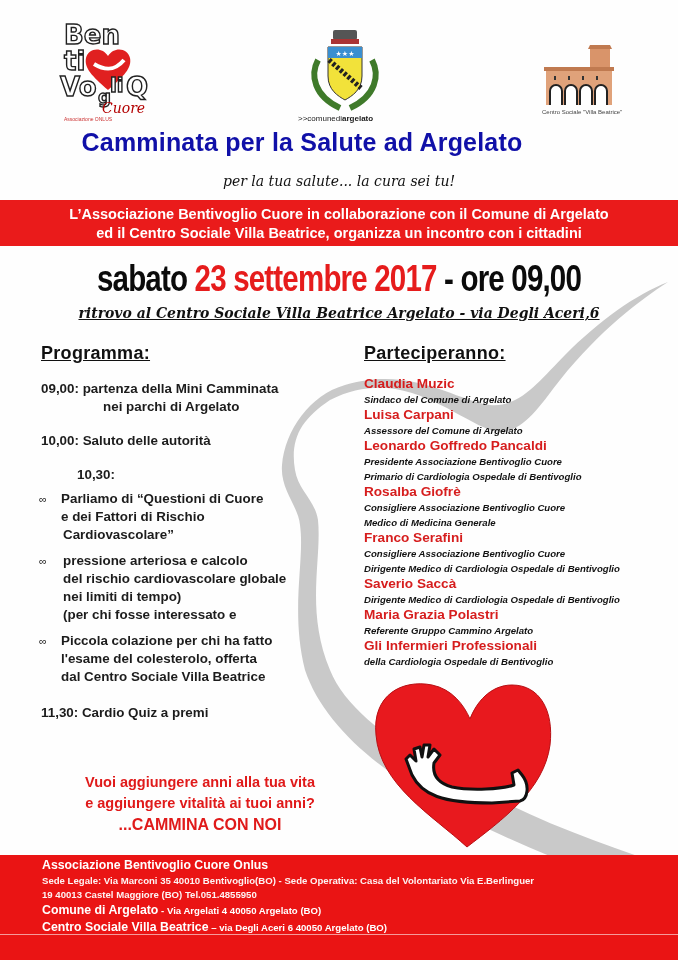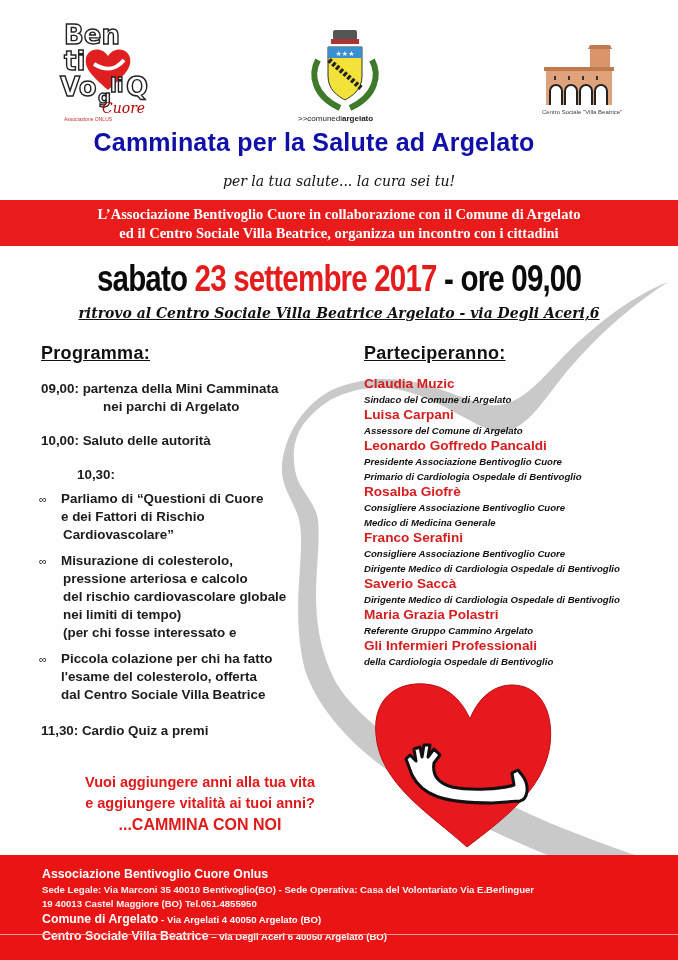--- a/index.html
+++ b/index.html
@@ -17,28 +17,28 @@
      color:#b30000; font-size:14px; }
   .logo-bentivoglio .tag { position:absolute; left:14px; top:96px; font-size:5px; color:#c33; }
 
   .logo-argelato { left:300px; top:30px; width:90px; height:95px; text-align:center; }
   .logo-argelato .cap { position:absolute; left:26px; font-size:8px; top:84px; white-space:nowrap; left:-2px; }
   .logo-argelato .cap b { font-weight:bold; }
 
   .logo-villa { left:540px; top:45px; width:80px; height:75px; }
   .logo-villa .cap { position:absolute; top:64px; left:2px; font-size:6px; color:#444; white-space:nowrap; }
 
-  .title { left:16px; width:596px; top:128px; text-align:center; color:#1010a8; font-weight:bold;
+  .title { left:4px; width:596px; top:128px; text-align:center; color:#1010a8; font-weight:bold;
            font-size:25px; letter-spacing:0.2px; }
   .subtitle { left:0; width:678px; top:173px; text-align:center; font-family:"DejaVu Serif", serif;
               font-style:italic; font-size:14px; color:#111; }
 
   .banner { left:0; top:200px; width:678px; height:46px; background:#ea1b1b; color:#fff;
             text-align:center; font-weight:bold; font-size:14.5px; line-height:19px; padding-top:5px; box-sizing:border-box; }
-  .banner span { display:block;font-family:Liberation Serif, serif; }
+  .banner span { display:block; }
 
   .date-line { left:0; width:678px; top:258px; text-align:center; font-weight:bold; font-size:36px;
                letter-spacing:-1px; font-family:"Liberation Sans", sans-serif; transform:scaleX(0.82); transform-origin:center; white-space:nowrap; }
   .date-line .red { color:#e61c1c; }
   .date-line .blk { color:#0b0b0b; }
   .meeting { left:0; width:678px; top:305px; text-align:center; font-family:"DejaVu Serif", serif;
              font-style:italic; font-weight:bold; font-size:14px; text-decoration:underline; color:#111; }
 
   .h-prog { left:41px; top:343px; font-weight:bold; font-size:18px; text-decoration:underline; letter-spacing:0.3px; color:#111; }
   .h-part { left:364px; top:343px; font-weight:bold; font-size:18px; text-decoration:underline; letter-spacing:0.3px; color:#111; }
@@ -53,21 +53,21 @@
 
   .cta { left:30px; top:772px; width:340px; text-align:center; color:#e01a1a; font-weight:bold; font-size:14.5px; line-height:21px; }
   .cta .big { font-size:16px; }
 
   .parts { left:364px; top:376px; width:300px; }
   .part .name { color:#d61d1d; font-weight:bold; font-size:13.6px; line-height:16px; }
   .part .role { font-style:italic; font-weight:bold; font-size:9.6px; line-height:15px; color:#111; }
 
   .heart-art { left:372px; top:675px; width:185px; height:175px; }
 
-  .footer { left:0; top:855px; width:678px; height:105px; background:#ea1414; color:#fff; box-sizing:border-box; padding:12px 0 0 42px; }
+  .footer { left:0; top:855px; width:678px; height:105px; background:#ea1414; color:#fff; box-sizing:border-box; padding:3px 0 0 42px; }
   .footer .org { font-weight:bold; font-size:12.3px; line-height:14px; }
   .footer .small { font-weight:bold; font-size:9.6px; line-height:16px; opacity:0.95; }
   .footer .row { font-size:12.3px; font-weight:bold; line-height:16px; }
   .footer .row .small-inline { font-size:9.6px; }
   .footer .divline { position:absolute; left:0; top:79px; width:678px; height:1px; background:#f59b9b; }
 </style>
 </head>
 <body>
 
 <svg class="swoosh" viewBox="0 0 678 960">
@@ -159,21 +159,20 @@
     <div>10,30:</div>
   </div>
   <div class="bul">
     <span class="sym">∞</span>
     <span class="l">Parliamo di “Questioni di Cuore</span>
     <span class="l">e dei Fattori di Rischio</span>
     <span class="l l2">Cardiovascolare”</span>
   </div>
   <div class="bul">
     <span class="sym">∞</span>
-    <span class="l">Misurazione di colesterolo,</span>
     <span class="l l2">pressione arteriosa e calcolo</span>
     <span class="l l2">del rischio cardiovascolare globale</span>
     <span class="l l2">nei limiti di tempo)</span>
     <span class="l l2">(per chi fosse interessato e</span>
   </div>
   <div class="bul" style="margin-bottom:18px;">
     <span class="sym">∞</span>
     <span class="l">Piccola colazione per chi ha fatto</span>
     <span class="l">l'esame del colesterolo, offerta</span>
     <span class="l">dal Centro Sociale Villa Beatrice</span>

